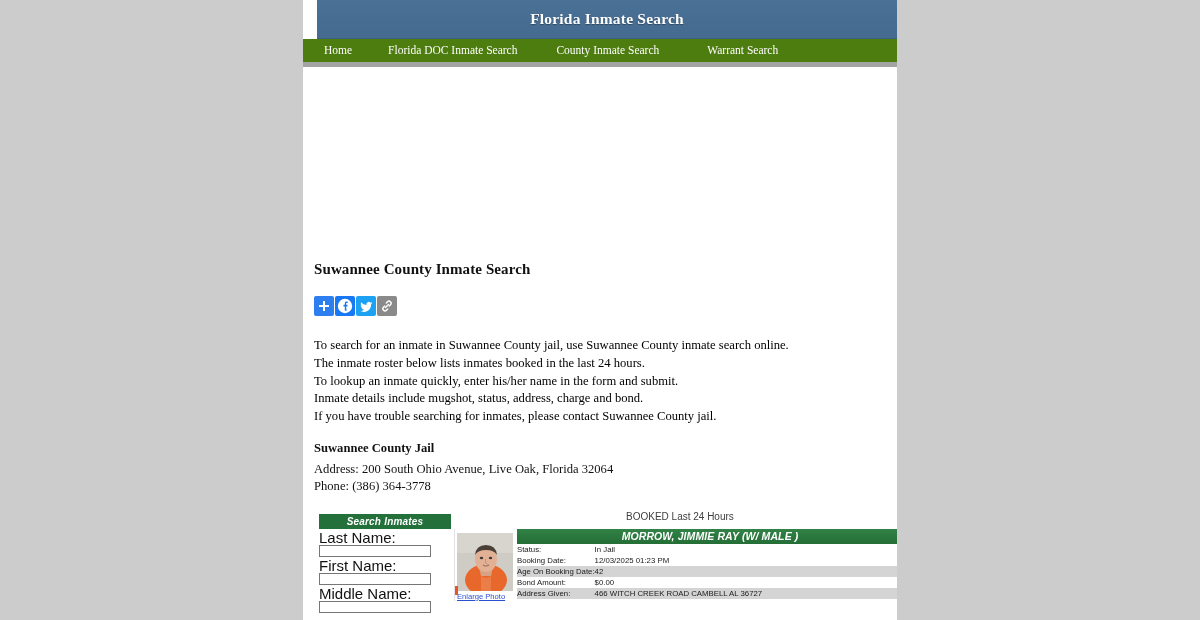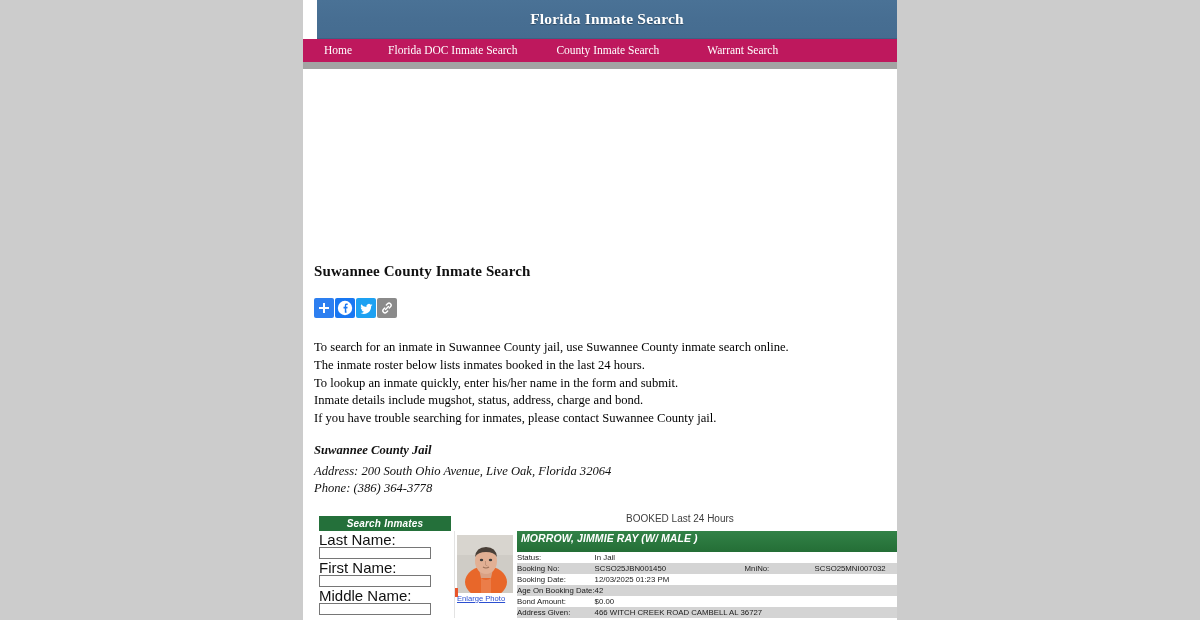--- a/index.html
+++ b/index.html
@@ -49,24 +49,24 @@
     font-family: "Liberation Serif", serif;
     font-weight: bold;
     font-size: 15.5px;
     letter-spacing: .2px;
     text-shadow: 0 1px 1px rgba(0,0,0,.35);
   }
 
   
   .navbar {
     height: 23px;
-    background: #be185d;
+    background: #4d7c0f;
     display: flex;
     align-items: center;
-    border-bottom: 7px solid #a3a3a3;
+    border-bottom: 5px solid #a3a3a3;
   }
   .nav-item {
     color: #ffffff;
     font-family: "Liberation Serif", serif;
     font-size: 11.5px;
     text-decoration: none;
     white-space: nowrap;
     line-height: 23px;
     display: block;
   }
@@ -123,21 +123,21 @@
   }
   .para-line {
     font-family: "Liberation Serif", serif;
     font-size: 12.6px;
     line-height: 15.6px;
     color: #000000;
     margin: 0 0 2.2px 0;
   }
 
   
-  .jail-block { margin-top: 16px; font-style: italic; }
+  .jail-block { margin-top: 16px; }
   .jail-name {
     font-family: "Liberation Serif", serif;
     font-weight: bold;
     font-size: 12.6px;
     margin: 0 0 6px 0;
   }
   .jail-line {
     font-family: "Liberation Serif", serif;
     font-size: 12.6px;
     line-height: 15.6px;
@@ -243,25 +243,26 @@
     padding-top: 0;
   }
   .record-name-bar {
     background: #2b7a3f;
     background: linear-gradient(to bottom, #328247 0%, #246e36 100%);
     color: #ffffff;
     font-family: "Liberation Sans", sans-serif;
     font-style: italic;
     font-weight: bold;
     font-size: 10.5px;
-    padding: 2px 0 8px 4px;
+    padding: 2px 0 2px 4px;
     height: 11px;
     line-height: 11px;
     letter-spacing: .1px;
     white-space: nowrap;
+    text-align: center;
   }
   table.detail-table {
     width: 100%;
     border-collapse: collapse;
     font-family: "Liberation Sans", sans-serif;
     font-size: 7.8px;
     color: #1a1a1a;
   }
   table.detail-table td {
     padding: 1px 0 1px 0;
@@ -400,26 +401,20 @@
               <div class="record-name-bar">MORROW, JIMMIE RAY   (W/ MALE )</div>
 
               <table class="detail-table">
                 <tbody>
                   <tr class="row-plain">
                     <td class="lbl">Status:</td>
                     <td class="val">In Jail</td>
                     <td class="lbl2"></td>
                     <td class="val2"></td>
                   </tr>
-                  <tr class="row-shade">
-                    <td class="lbl">Booking No:</td>
-                    <td class="val">SCSO25JBN001450</td>
-                    <td class="lbl2">MniNo:</td>
-                    <td class="val2">SCSO25MNI007032</td>
-                  </tr>
                   <tr class="row-plain">
                     <td class="lbl">Booking Date:</td>
                     <td class="val">12/03/2025 01:23 PM</td>
                     <td class="lbl2"></td>
                     <td class="val2"></td>
                   </tr>
                   <tr class="row-shade">
                     <td class="lbl">Age On Booking Date:</td>
                     <td class="val">42</td>
                     <td class="lbl2"></td>

